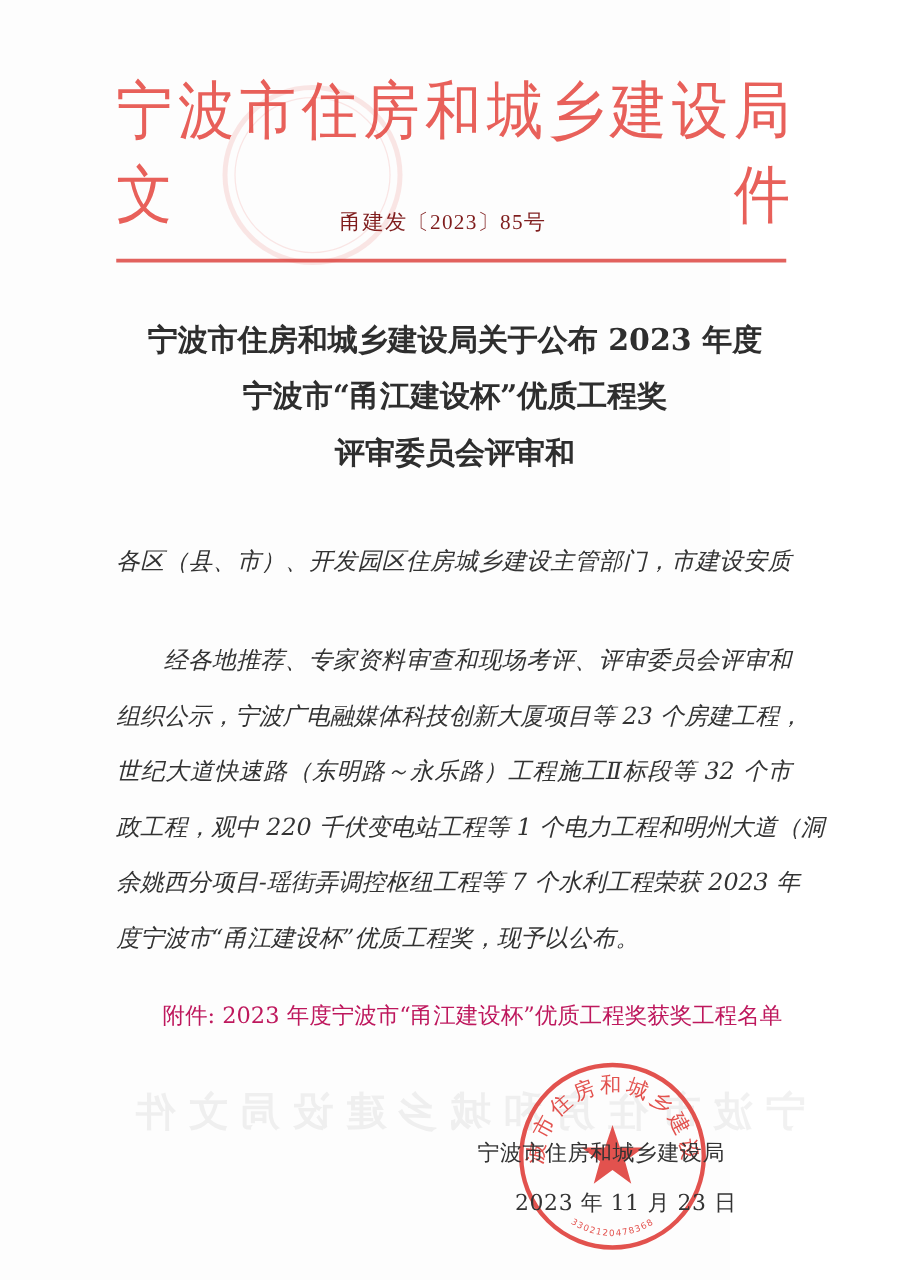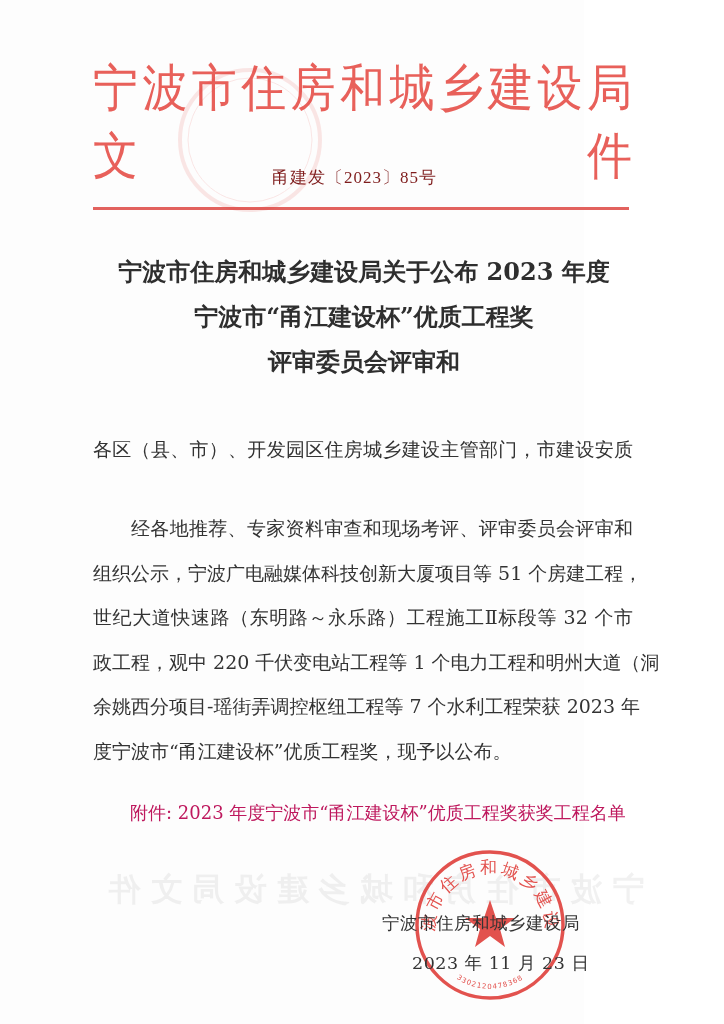--- a/index.html
+++ b/index.html
@@ -67,20 +67,21 @@
       color: #2e2e2e;
     }
     .notice-title div { white-space: nowrap; }
     .body-text {
       position: absolute;
       left: 93px;
       width: 540px;
       font-family: "DejaVu Serif", "Liberation Serif", serif;
       font-size: 19px;
       color: #333333;
+      font-style: italic;
     }
     .addressee {
       top: 428px;
       line-height: 42px;
     }
     .addressee .line { white-space: nowrap; text-align: justify; text-align-last: justify; }
     .addressee .line.last { text-align-last: left; }
     .paragraph {
       top: 506px;
       line-height: 44.5px;
@@ -173,21 +174,21 @@
     <div>宁波市“甬江建设杯”优质工程奖</div>
     <div>评审委员会评审和</div>
   </div>
 
   <div class="body-text addressee">
     <div class="line">各区（县、市）、开发园区住房城乡建设主管部门，市建设安质</div>
   </div>
 
   <div class="body-text paragraph">
     <div class="line first">经各地推荐、专家资料审查和现场考评、评审委员会评审和</div>
-    <div class="line">组织公示，宁波广电融媒体科技创新大厦项目等 51 个房建工程，</div>
+    <div class="line">组织公示，宁波广电融媒体科技创新大厦项目等 23 个房建工程，</div>
     <div class="line">世纪大道快速路（东明路～永乐路）工程施工Ⅱ标段等 32 个市</div>
     <div class="line">政工程，观中 220 千伏变电站工程等 1 个电力工程和明州大道（洞</div>
     <div class="line">余姚西分项目-瑶街弄调控枢纽工程等 7 个水利工程荣获 2023 年</div>
     <div class="line last">度宁波市“甬江建设杯”优质工程奖，现予以公布。</div>
   </div>
 
   <div class="attachment">附件: 2023 年度宁波市“甬江建设杯”优质工程奖获奖工程名单</div>
 
   <div class="ghost-text">宁波市住房和城乡建设局文件</div>
 

